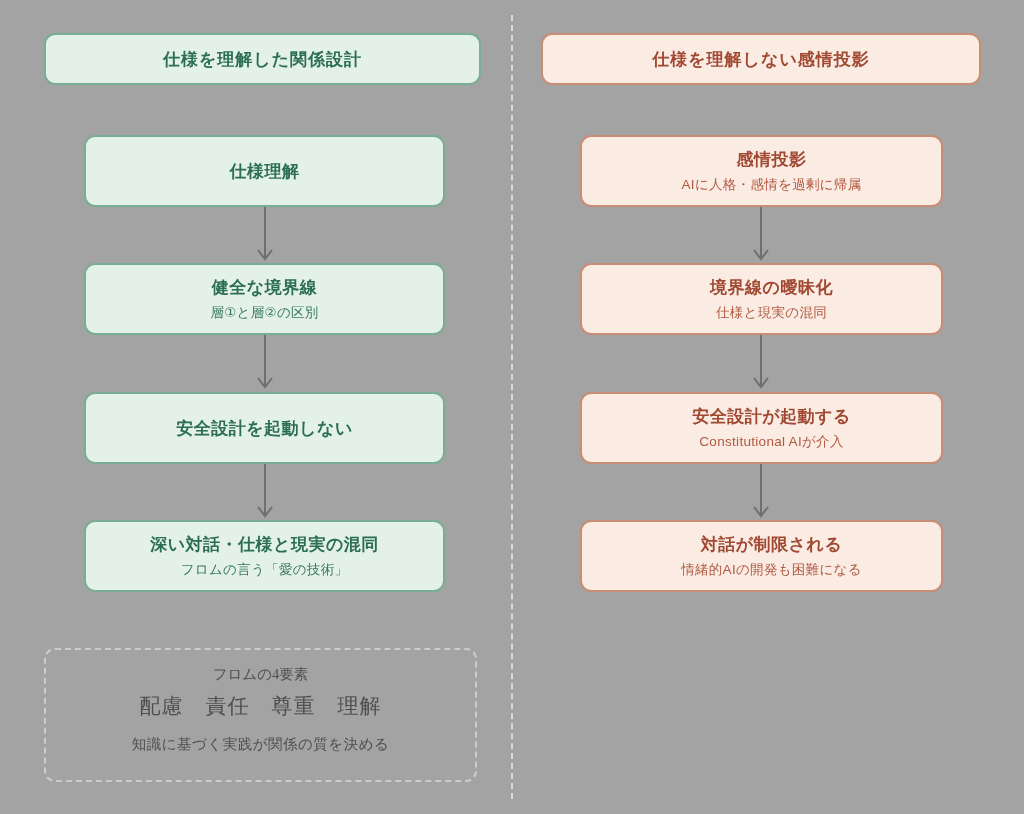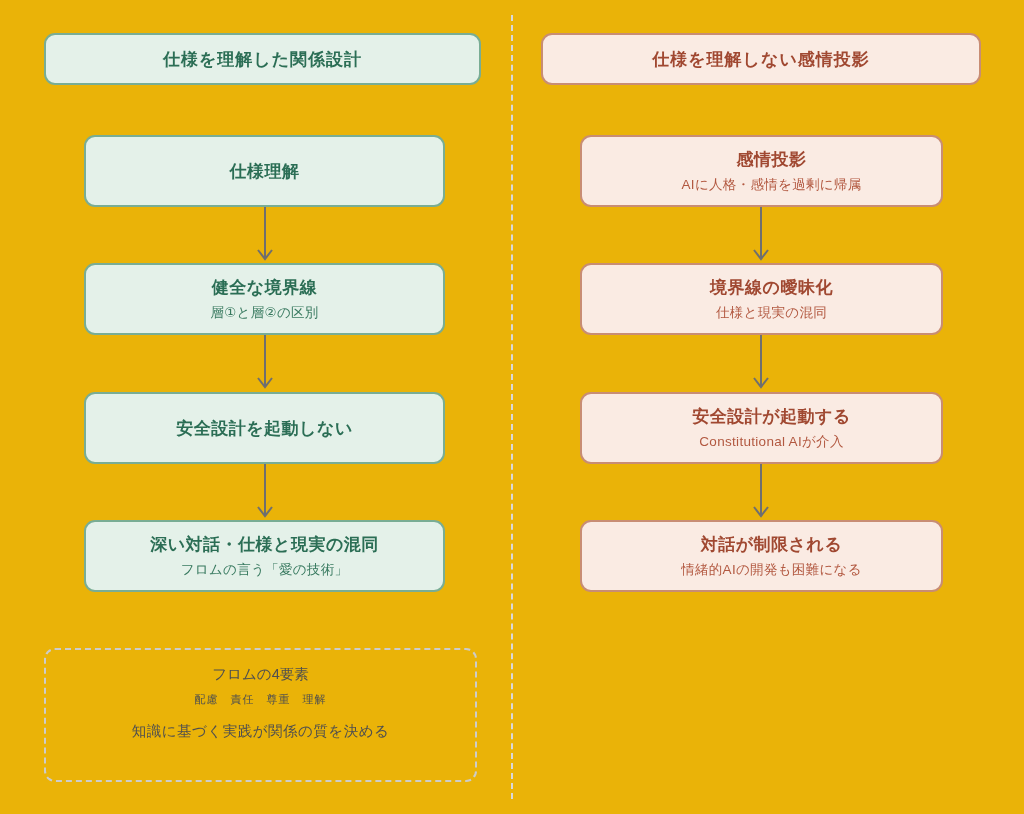--- a/index.html
+++ b/index.html
@@ -1,20 +1,20 @@
 <!DOCTYPE html>
 <html style="--green_fill: #e4f1e9; --green_border: #79ad94; --green_title: #2b6e55; --green_sub: #37795f; --red_fill: #faebe3; --red_border: #c88d74; --red_title: #a04831; --red_sub: #b25840; --arrow: #6f6f6f; --divider: #d9d9d9; --note_border: #cccccc; --note_text: #4f4f4f;"><head>
 <meta charset="utf-8">
 <style>
   html, body { margin: 0; padding: 0; background: #ffffff; }
   .canvas {
     position: relative;
     width: 1024px;
     height: 814px;
-    background: #eab308;
+    background: #a3a3a3;
     font-family: "Liberation Sans", "DejaVu Sans", sans-serif;
     overflow: hidden;
   }
 
   
   .divider {
     position: absolute;
     left: 511px;
     top: 15px;
     height: 784px;
@@ -101,23 +101,24 @@
     height: 134px;
     box-sizing: border-box;
     border: 2px dashed var(--note_border, #cccccc);
     border-radius: 11px;
     display: flex;
     flex-direction: column;
     align-items: center;
     justify-content: flex-start;
     padding-top: 15px;
     text-align: center;
+    font-family: Liberation Serif, serif;
   }
   .note-line1 { font-size: 14.5px; color: var(--note_text); font-weight: 500; }
-  .note-line2 { font-size: 11px; color: var(--note_text); font-weight: 500; margin-top: 8px; letter-spacing: 1px; }
+  .note-line2 { font-size: 21px; color: var(--note_text); font-weight: 500; margin-top: 8px; letter-spacing: 1px; }
   .note-line3 { font-size: 14.5px; color: var(--note_text); font-weight: 400; margin-top: 15px; letter-spacing: 0.5px; }
 </style>
 </head>
 <body>
 
 <div class="canvas">
 
   <div class="divider"></div>
 
   <div class="col-left">

